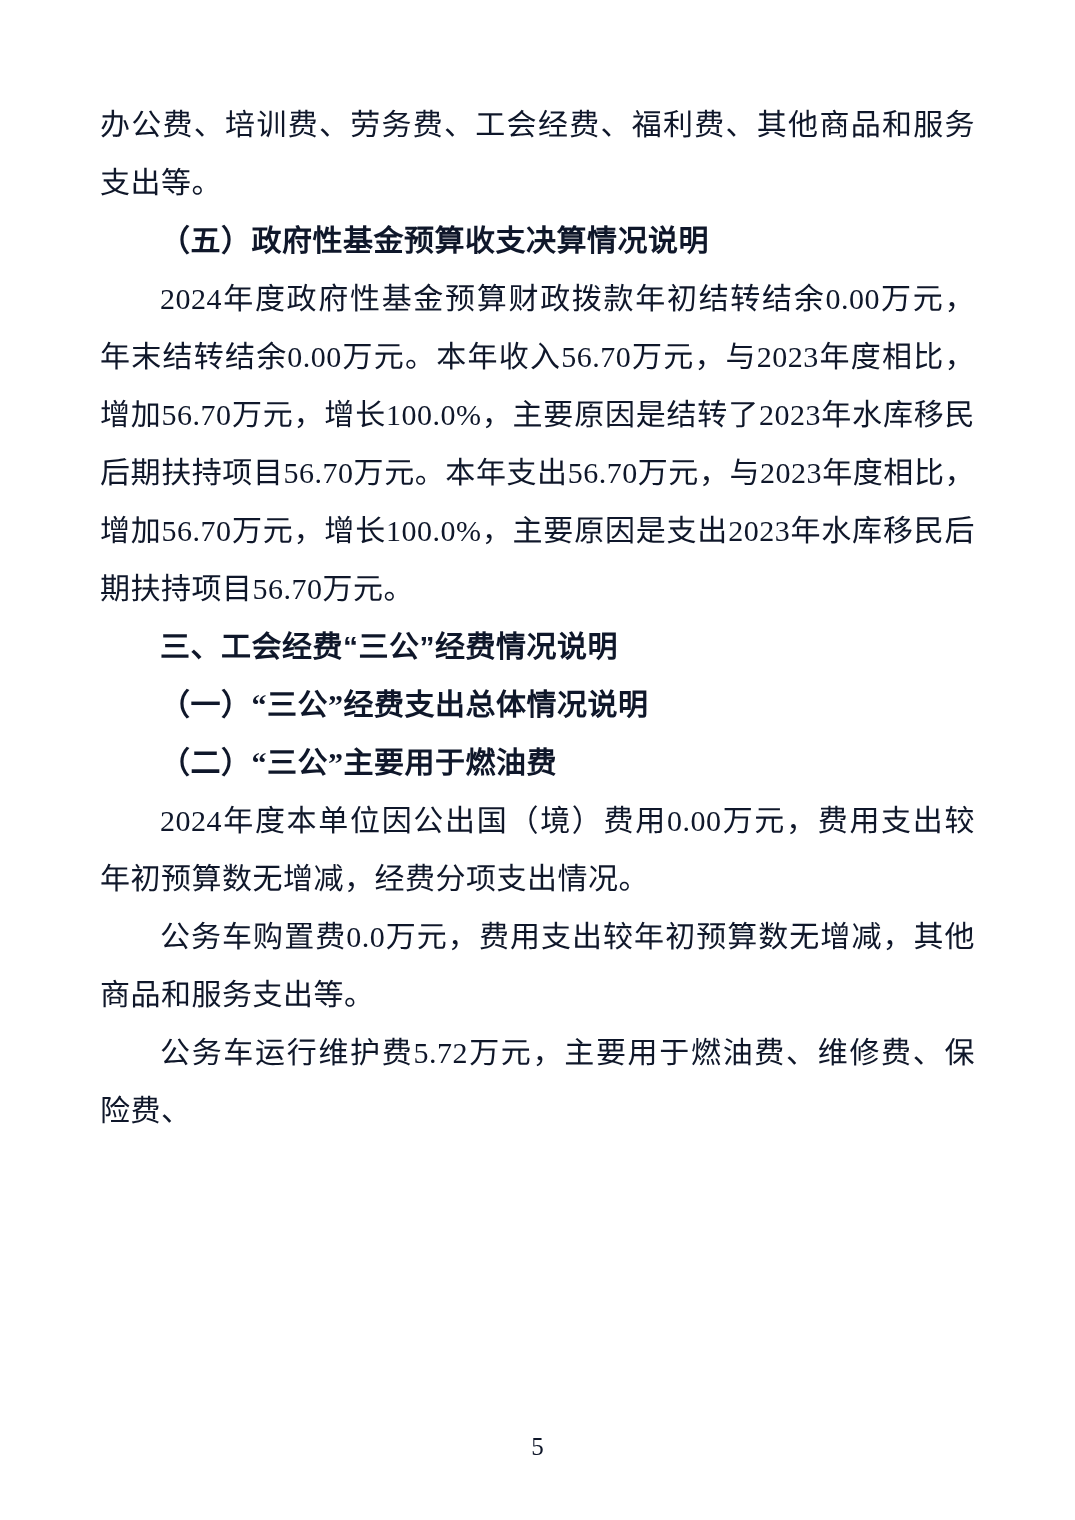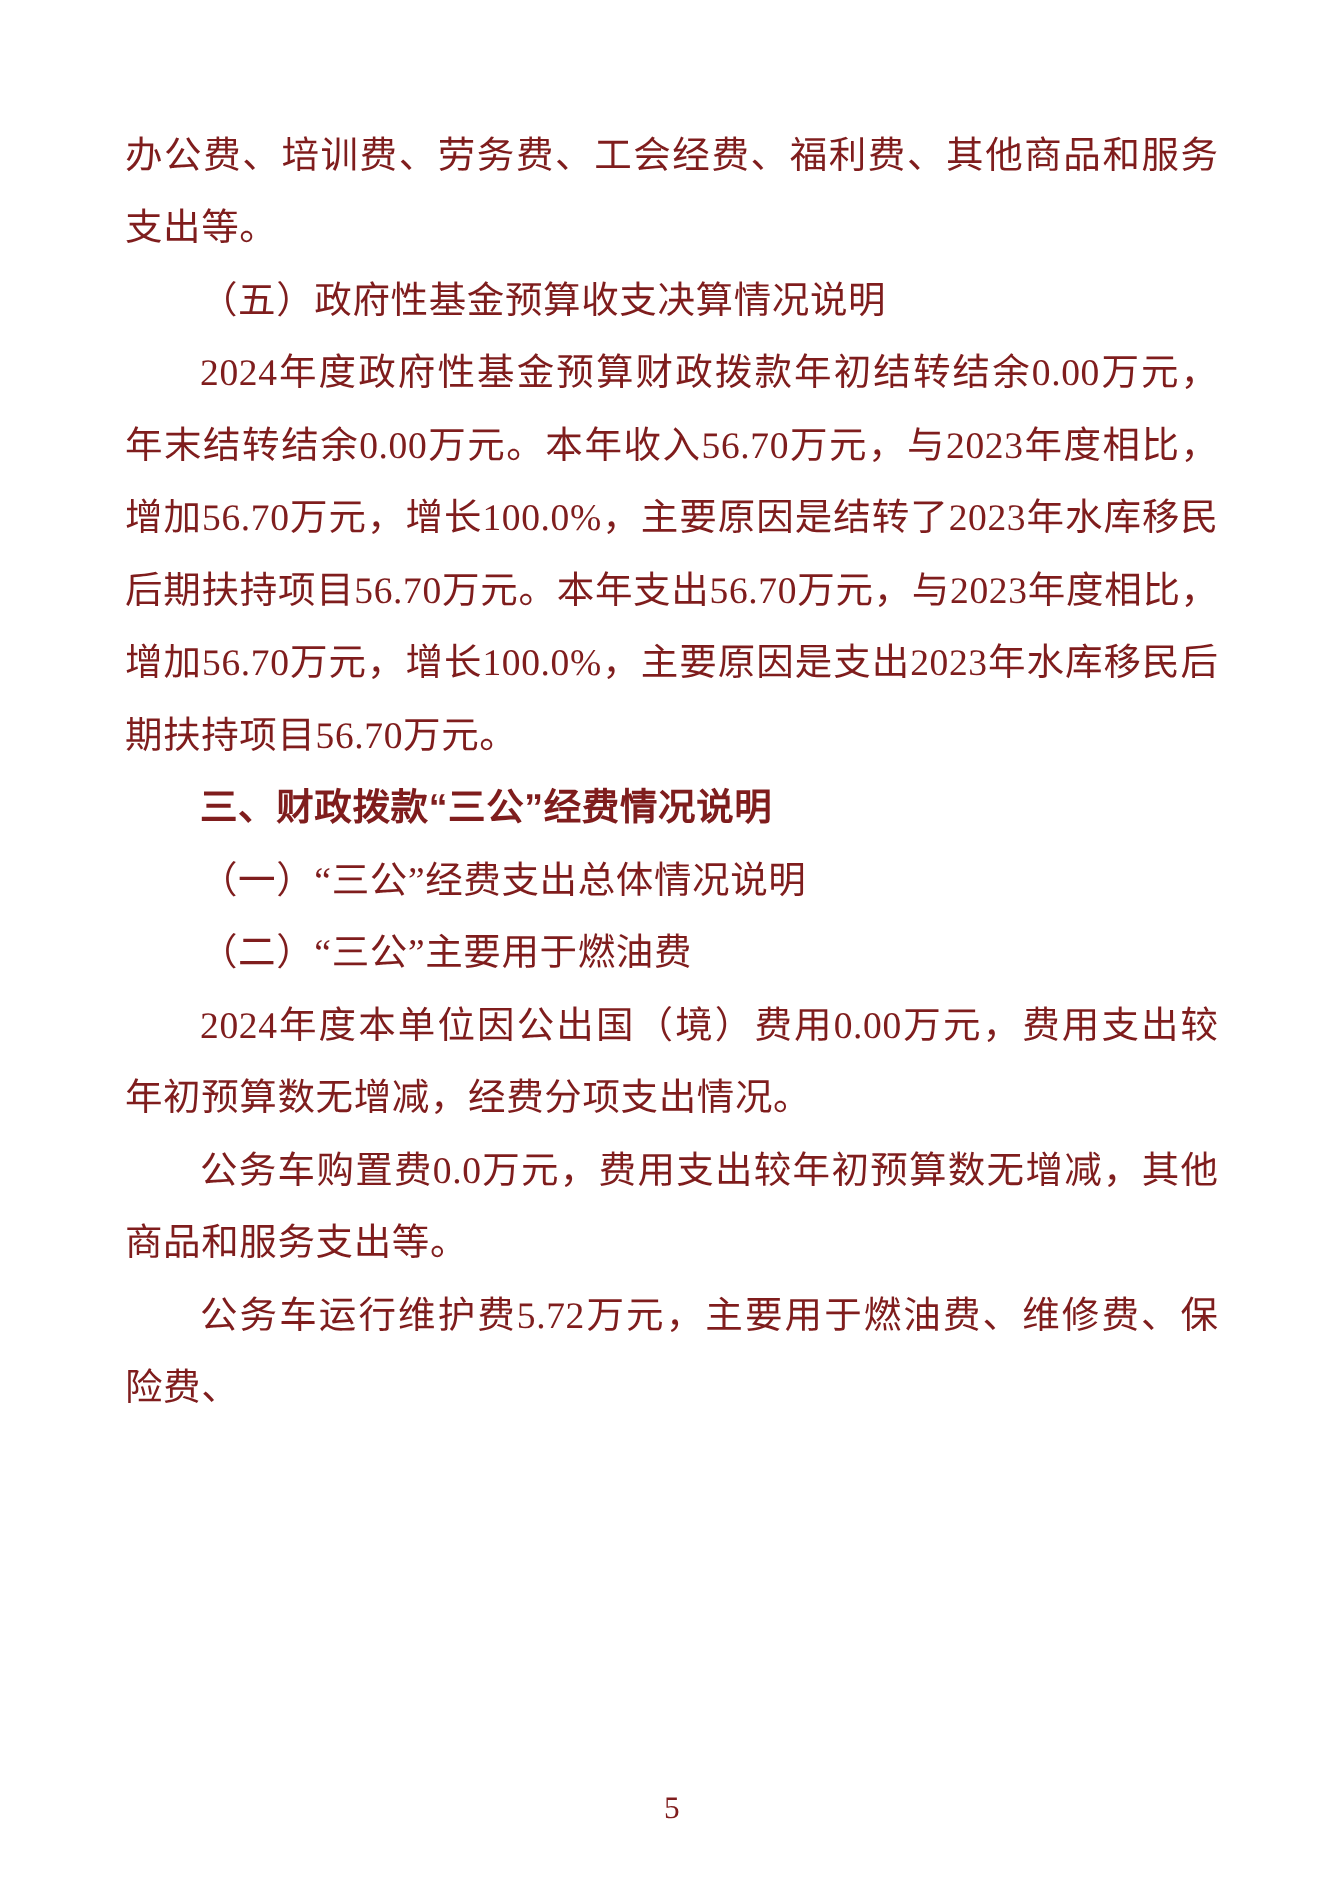--- a/index.html
+++ b/index.html
@@ -6,21 +6,21 @@
     margin: 0;
     padding: 0;
     background: #ffffff;
   }
   .page {
     position: relative;
     width: 1075px;
     height: 1520px;
     margin: 0 auto;
     background: #ffffff;
-    color: #7f1d1d;
+    color: #0f172a;
     box-sizing: border-box;
     padding: 96px 100px 0 100px;
     overflow: hidden;
     font-family: "Liberation Serif", "DejaVu Serif", serif;
   }
   .para {
     margin: 0;
     font-size: 30px;
     line-height: 58px;
     text-align: justify;
@@ -30,21 +30,21 @@
   
   .para.body-cont {
     text-indent: 0;
   }
   
   .para.body {
     text-indent: 2em;
   }
   
   .para.h2 {
-    font-weight: normal;
+    font-weight: bold;
     text-indent: 2em;
   }
   
   .para.h1 {
     font-family: "Liberation Sans", "DejaVu Sans", sans-serif;
     font-weight: bold;
     text-indent: 2em;
   }
   .footer {
     position: absolute;
@@ -63,21 +63,21 @@
 <div class="page">
 
   <p class="para body-cont">办公费、培训费、劳务费、工会经费、福利费、其他商品和服务支出等。</p>
 
   <p class="para h2">（五）政府性基金预算收支决算情况说明</p>
 
   <p class="para body">2024年度政府性基金预算财政拨款年初结转结余0.00万元，年末结转结余0.00万元。本年收入56.70万元，与2023年度相比，增加56.70万元，增长100.0%，主要原因是结转了2023年水库移民后期扶持项目56.70万元。本年支出56.70万元，与2023年度相比，增加56.70万元，增长100.0%，主要原因是支出2023年水库移民后期扶持项目56.70万元。</p>
 
 
 
-  <p class="para h1">三、财政拨款“三公”经费情况说明</p>
+  <p class="para h1">三、工会经费“三公”经费情况说明</p>
 
   <p class="para h2">（一）“三公”经费支出总体情况说明</p>
 
 
   <p class="para h2">（二）“三公”主要用于燃油费</p>
 
   <p class="para body">2024年度本单位因公出国（境）费用0.00万元，费用支出较年初预算数无增减，经费分项支出情况。</p>
 
   <p class="para body">公务车购置费0.0万元，费用支出较年初预算数无增减，其他商品和服务支出等。</p>
 

